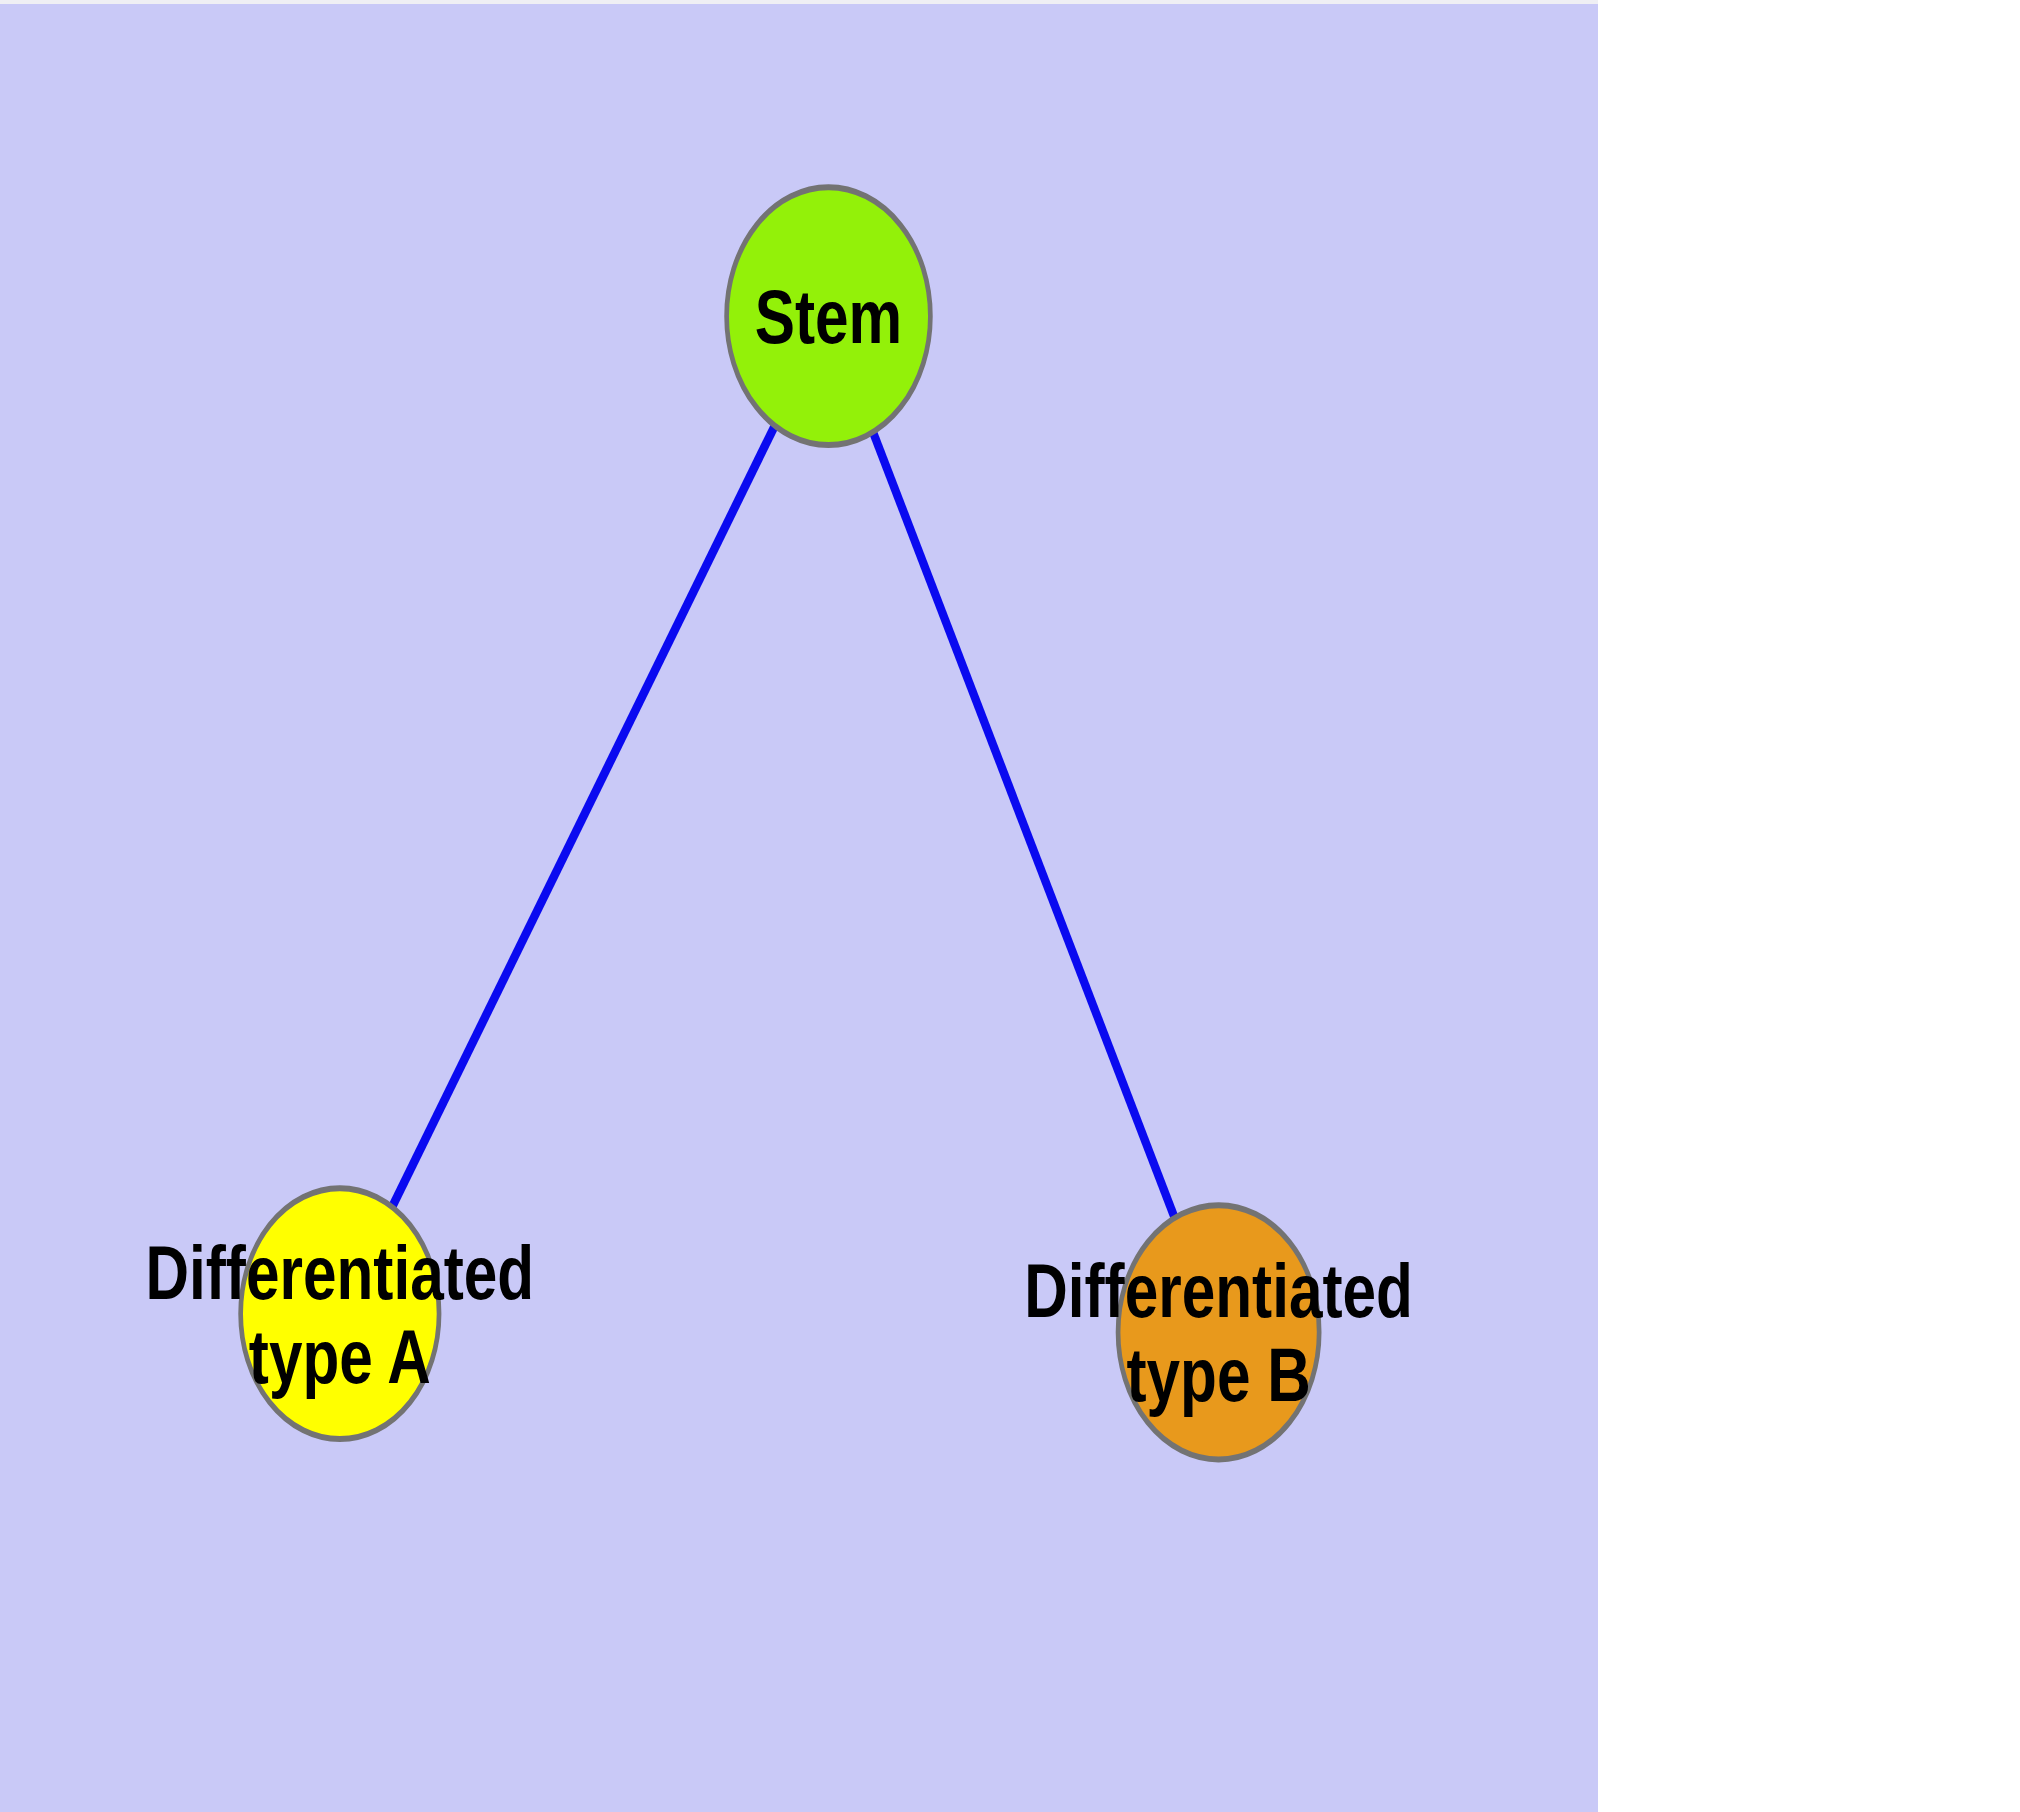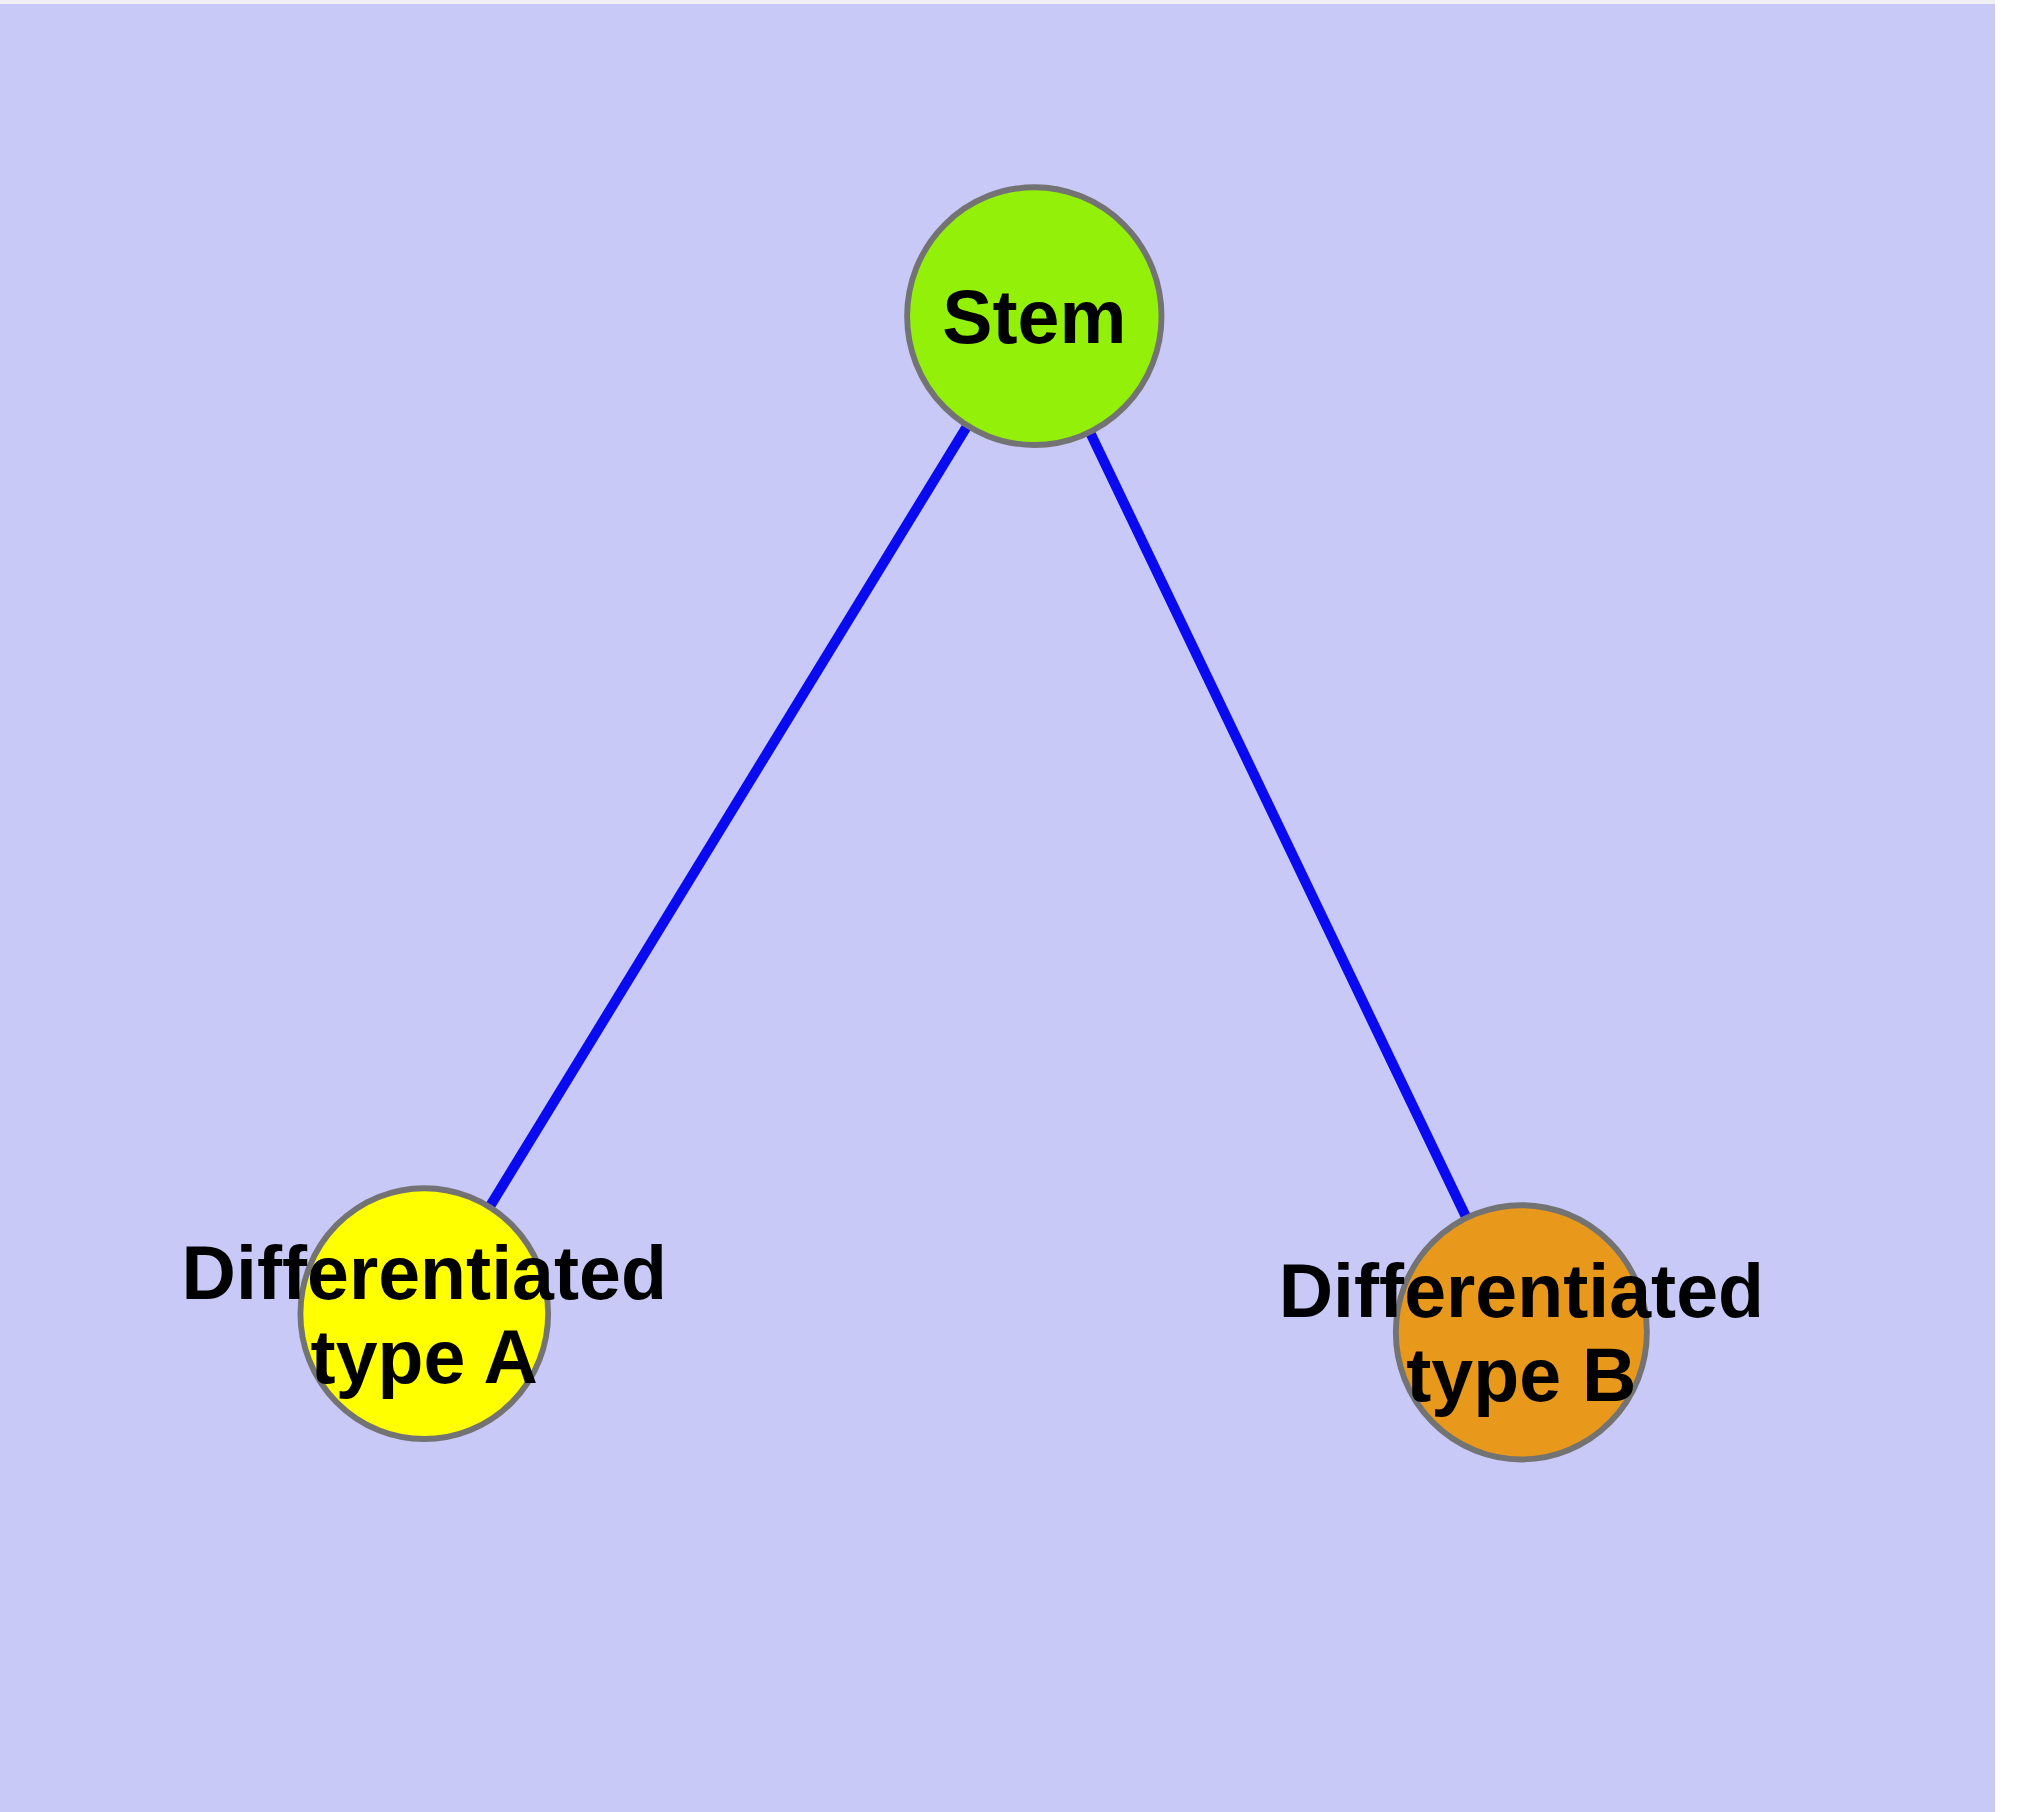--- a/index.html
+++ b/index.html
@@ -1,21 +1,21 @@
 <!DOCTYPE html>
 <html style="font-size:13.6px"><head>
 <meta charset="utf-8">
 <style>
   html, body {
     margin: 0;
     padding: 0;
   }
   #stage {
     position: relative;
-    width: 1995px;
+    width: 1598px;
     height: 1812px;
     overflow: hidden;
     text-align: right;
   }
   #graph {
     display: block;
     width: 100%;
     height: 100%;
   }
   .node-label, .node-label tspan {

